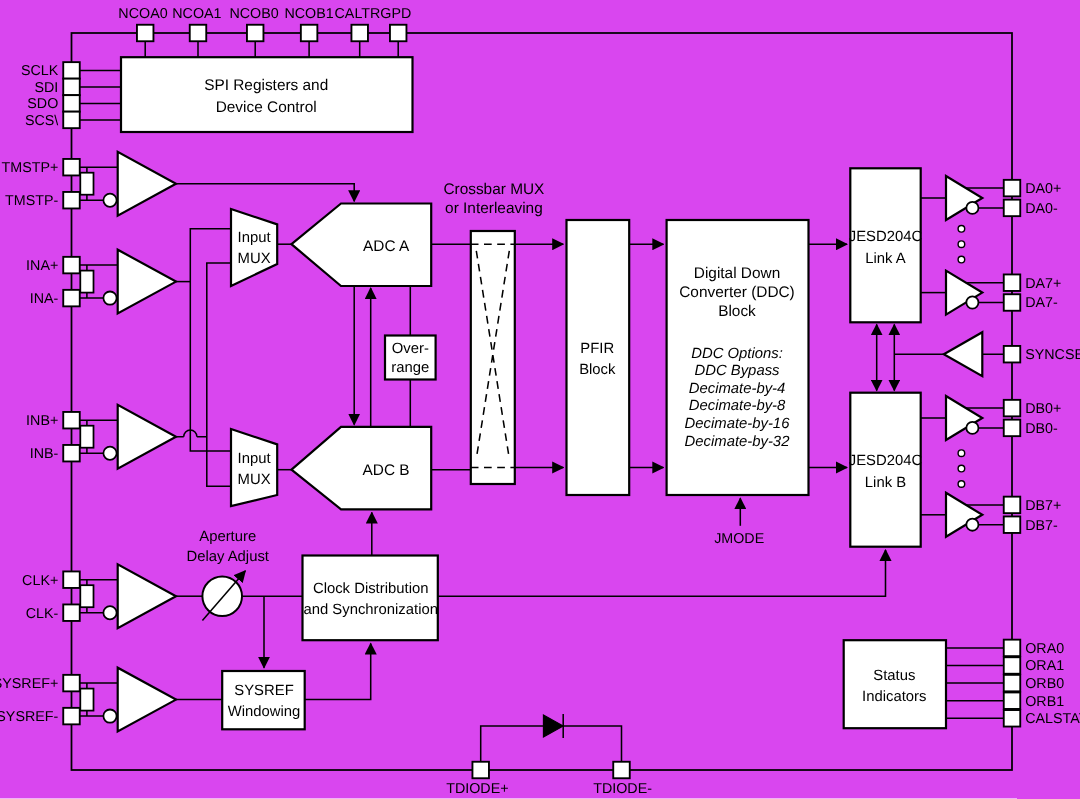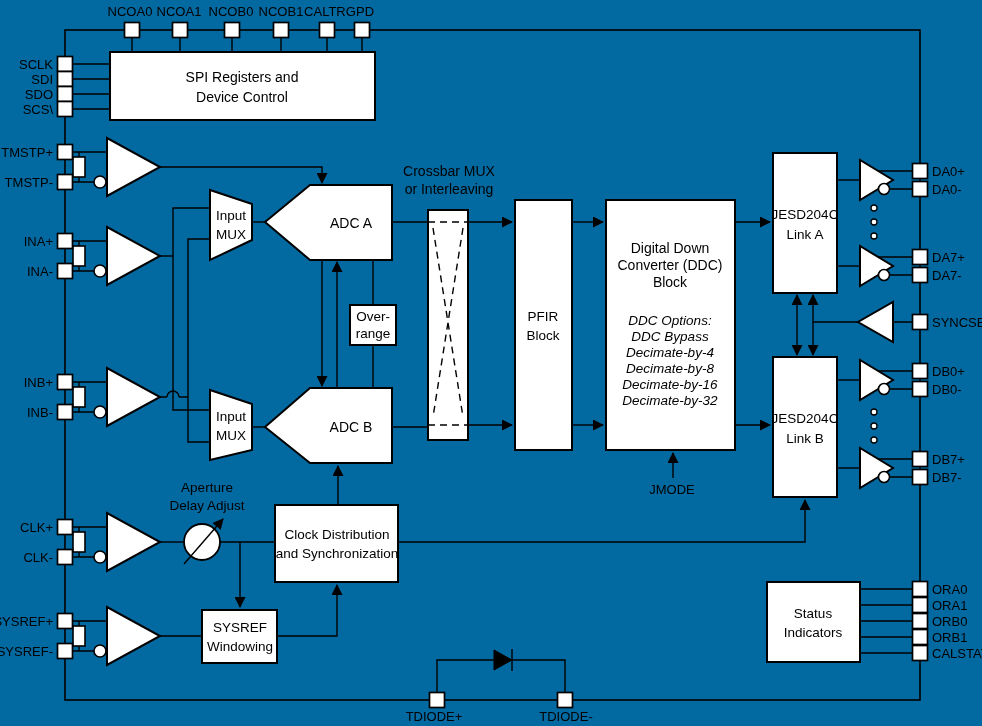--- a/index.html
+++ b/index.html
@@ -1,16 +1,16 @@
 <!DOCTYPE html>
 <html><head>
 <meta charset="utf-8">
 <style>
   html,body{margin:0;padding:0;background:#ffffff;}
-  .stage{width:982px;height:726px;background:#0369a1;position:relative;font-family:"Liberation Sans",sans-serif;}
+  .stage{width:982px;height:726px;background:#d946ef;position:relative;font-family:"Liberation Sans",sans-serif;}
   svg{display:block;}
   .wire{stroke:#000;stroke-width:1.4;fill:none;}
   .dash{stroke:#000;stroke-width:1.4;fill:none;stroke-dasharray:7 5;}
   .blk{fill:#fff;stroke:#000;stroke-width:2;}
   .blk-thin{fill:#fff;stroke:#000;stroke-width:1.6;}
   .pin{fill:#fff;stroke:#000;stroke-width:1.7;}
   .bubble{fill:#fff;stroke:#000;stroke-width:1.6;}
   .dot{fill:#fff;stroke:#000;stroke-width:1.3;}
   .lbl{font-family:"Liberation Sans",sans-serif;font-size:13px;fill:#000;}
   .blbl{font-family:"Liberation Sans",sans-serif;font-size:13.5px;fill:#000;}

